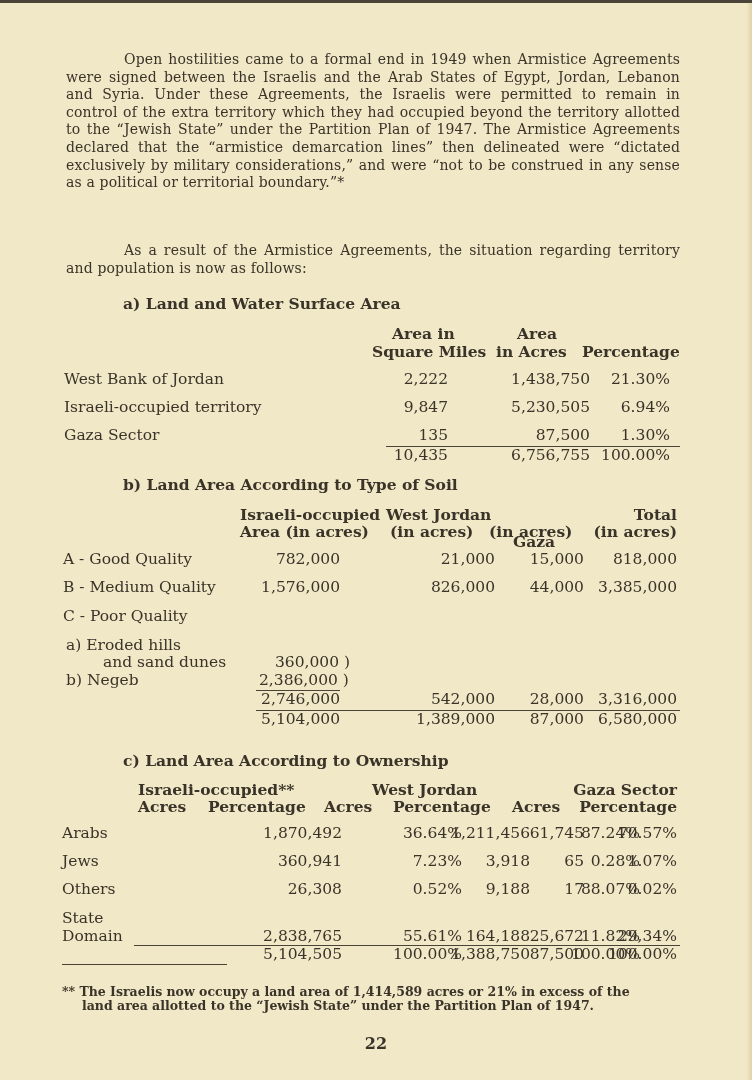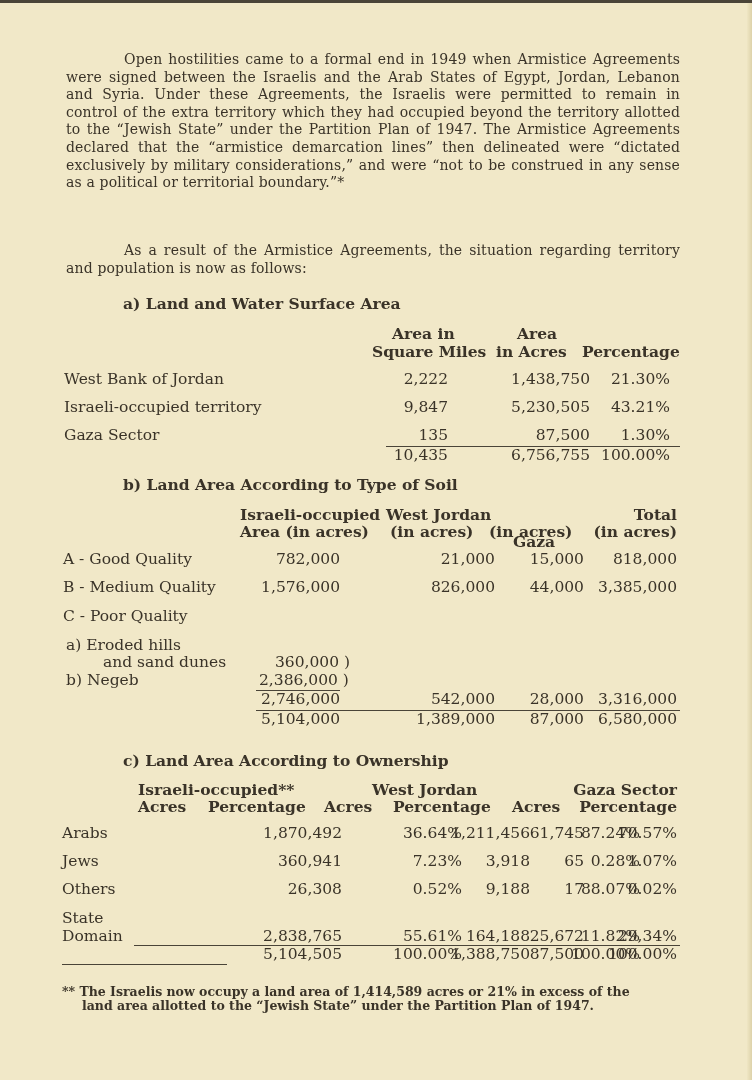--- a/index.html
+++ b/index.html
@@ -54,21 +54,21 @@
     <div>
       <div class="cell" style="left:64px;top:370px">West Bank of Jordan</div>
       <div class="cell r" style="right:304px;top:370px">2,222</div>
       <div class="cell r" style="right:162px;top:370px">1,438,750</div>
       <div class="cell r" style="right:82px;top:370px">21.30%</div>
     </div>
     <div>
       <div class="cell" style="left:64px;top:398px">Israeli-occupied  territory</div>
       <div class="cell r" style="right:304px;top:398px">9,847</div>
       <div class="cell r" style="right:162px;top:398px">5,230,505</div>
-      <div class="cell r" style="right:82px;top:398px">43.21%</div>
+      <div class="cell r" style="right:82px;top:398px">6.94%</div>
     </div>
     <div>
       <div class="cell" style="left:64px;top:426px">Gaza Sector</div>
       <div class="cell r" style="right:304px;top:426px">135</div>
       <div class="cell r" style="right:162px;top:426px">87,500</div>
       <div class="cell r" style="right:82px;top:426px">1.30%</div>
     </div>
     <div class="rule" style="left:386px;width:294px;top:446px"></div>
     <div>
       <div class="cell r" style="right:304px;top:446px">10,435</div>
@@ -184,13 +184,14 @@
       </div>
 
     <div class="cell" style="left:62px;top:909px">State</div>
     <div class="rule" style="left:134px;width:546px;top:945px"></div>
     <div class="rule" style="left:62px;width:165px;top:964px"></div>
   </div>
 
   <div class="foot" style="left:62px;top:985px">** The Israelis now occupy a land area of 1,414,589 acres or 21% in excess of the</div>
   <div class="foot" style="left:82px;top:999px">land area allotted to the “Jewish State” under the Partition Plan of 1947.</div>
 
+  <div class="pagenum">22</div>
 </div>
 
 </body></html>

